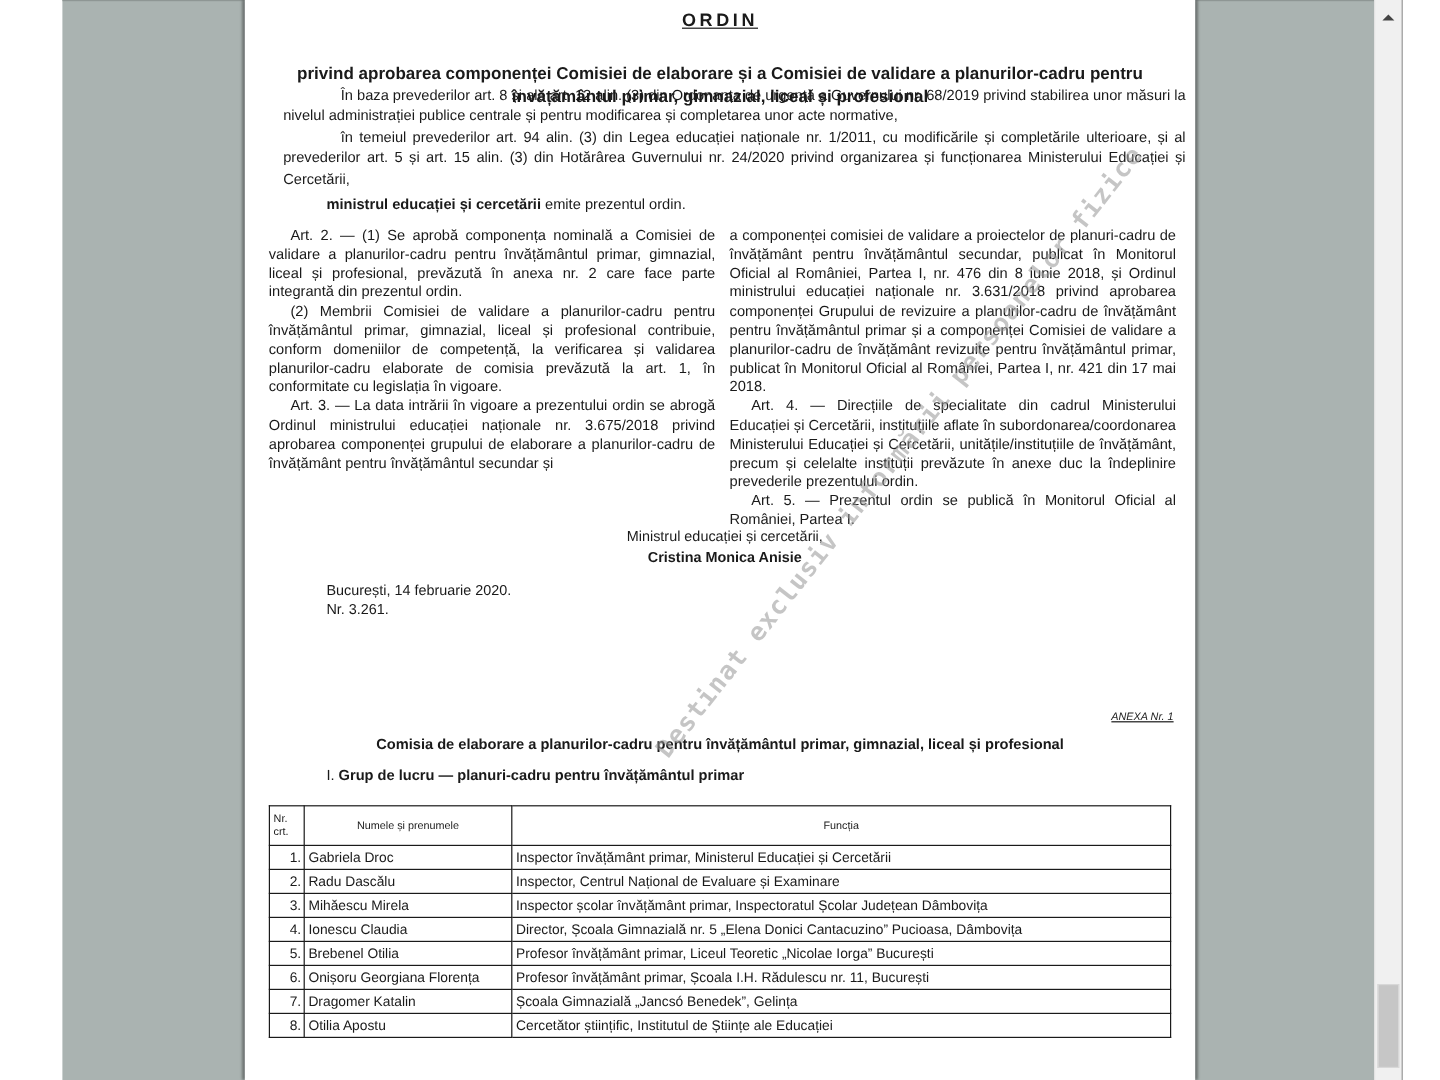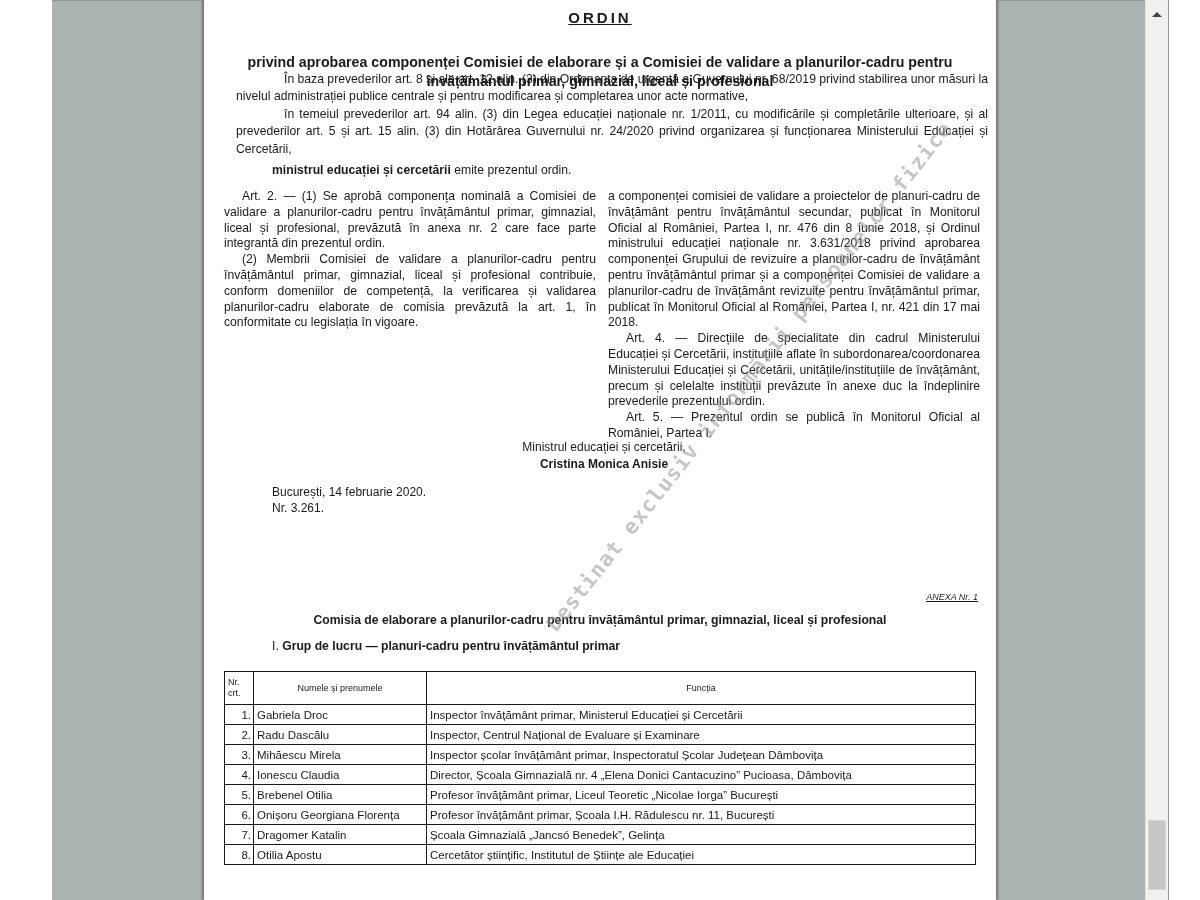--- a/index.html
+++ b/index.html
@@ -53,20 +53,21 @@
   <div class="abs para intro">
     <p class="indent">În baza prevederilor art. 8 și ale art. 12 alin. (3) din Ordonanța de urgență a Guvernului nr. 68/2019 privind stabilirea unor măsuri la nivelul administrației publice centrale și pentru modificarea și completarea unor acte normative,</p>
     <p class="indent">în temeiul prevederilor art. 94 alin. (3) din Legea educației naționale nr. 1/2011, cu modificările și completările ulterioare, și al prevederilor art. 5 și art. 15 alin. (3) din Hotărârea Guvernului nr. 24/2020 privind organizarea și funcționarea Ministerului Educației și Cercetării,</p>
   </div>
 
   <div class="abs emits"><b>ministrul educației și cercetării</b><span> emite prezentul ordin.</span></div>
 
   <div class="abs col col-left">
     <p>Art. 2. — (1) Se aprobă componența nominală a Comisiei de validare a planurilor-cadru pentru învățământul primar, gimnazial, liceal și profesional, prevăzută în anexa nr. 2 care face parte integrantă din prezentul ordin.</p>
     <p>(2) Membrii Comisiei de validare a planurilor-cadru pentru învățământul primar, gimnazial, liceal și profesional contribuie, conform domeniilor de competență, la verificarea și validarea planurilor-cadru elaborate de comisia prevăzută la art. 1, în conformitate cu legislația în vigoare.</p>
+    <p>Art. 3. — La data intrării în vigoare a prezentului ordin se abrogă Ordinul ministrului educației naționale nr. 3.675/2018 privind aprobarea componenței grupului de elaborare a planurilor-cadru de învățământ pentru învățământul secundar și</p>
   </div>
 
   <div class="abs col col-right">
     <p class="noind">a componenței comisiei de validare a proiectelor de planuri-cadru de învățământ pentru învățământul secundar, publicat în Monitorul Oficial al României, Partea I, nr. 476 din 8 iunie 2018, și Ordinul ministrului educației naționale nr. 3.631/2018 privind aprobarea componenței Grupului de revizuire a planurilor-cadru de învățământ pentru învățământul primar și a componenței Comisiei de validare a planurilor-cadru de învățământ revizuite pentru învățământul primar, publicat în Monitorul Oficial al României, Partea I, nr. 421 din 17 mai 2018.</p>
     <p>Art. 4. — Direcțiile de specialitate din cadrul Ministerului Educației și Cercetării, instituțiile aflate în subordonarea/coordonarea Ministerului Educației și Cercetării, unitățile/instituțiile de învățământ, precum și celelalte instituții prevăzute în anexe duc la îndeplinire prevederile prezentului ordin.</p>
     <p>Art. 5. — Prezentul ordin se publică în Monitorul Oficial al României, Partea I.</p>
   </div>
 
   <div class="abs sig">
     <div>Ministrul educației și cercetării,</div>
@@ -102,21 +103,21 @@
         <td>Inspector, Centrul Național de Evaluare și Examinare</td>
       </tr>
       <tr>
         <td class="num">3.</td>
         <td>Mihăescu Mirela</td>
         <td>Inspector școlar învățământ primar, Inspectoratul Școlar Județean Dâmbovița</td>
       </tr>
       <tr>
         <td class="num">4.</td>
         <td>Ionescu Claudia</td>
-        <td>Director, Școala Gimnazială nr. 4 „Elena Donici Cantacuzino” Pucioasa, Dâmbovița</td>
+        <td>Director, Școala Gimnazială nr. 5 „Elena Donici Cantacuzino” Pucioasa, Dâmbovița</td>
       </tr>
       <tr>
         <td class="num">5.</td>
         <td>Brebenel Otilia</td>
         <td>Profesor învățământ primar, Liceul Teoretic „Nicolae Iorga” București</td>
       </tr>
       <tr>
         <td class="num">6.</td>
         <td>Onișoru Georgiana Florența</td>
         <td>Profesor învățământ primar, Școala I.H. Rădulescu nr. 11, București</td>

